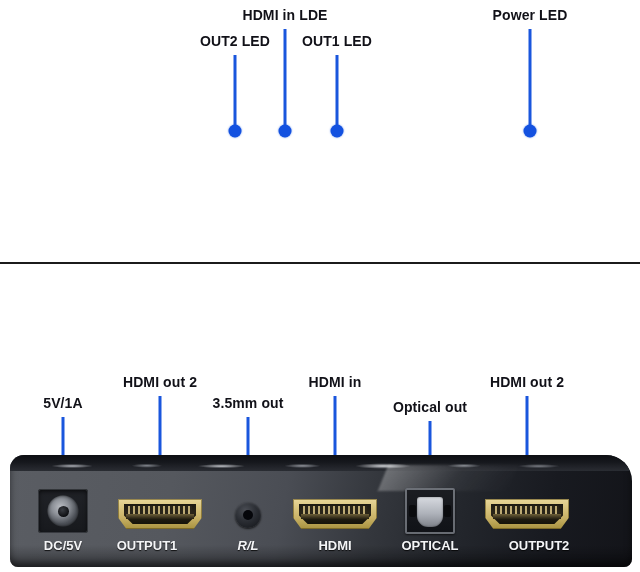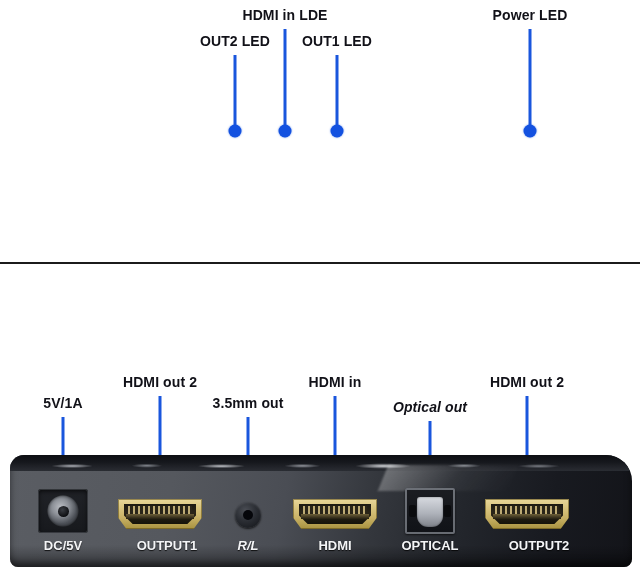--- a/index.html
+++ b/index.html
@@ -280,21 +280,21 @@
     <div class="callout-dot" style="left:160px;top:492px;"></div>
 
     <div class="callout-label" style="left:248px;top:396px;">3.5mm out</div>
     <div class="callout-line" style="left:248px;top:417px;height:78px;"></div>
     <div class="callout-dot" style="left:248px;top:495px;"></div>
 
     <div class="callout-label" style="left:335px;top:375px;">HDMI in</div>
     <div class="callout-line" style="left:335px;top:396px;height:96px;"></div>
     <div class="callout-dot" style="left:335px;top:492px;"></div>
 
-    <div class="callout-label" style="left:430px;top:400px;font-style:italic;">Optical out</div>
+    <div class="callout-label" style="left:430px;top:400px;">Optical out</div>
     <div class="callout-line" style="left:430px;top:421px;height:74px;"></div>
     <div class="callout-dot" style="left:430px;top:495px;"></div>
 
     <div class="callout-label" style="left:527px;top:375px;text-align:center;">HDMI out 2</div>
     <div class="callout-line" style="left:527px;top:396px;height:96px;"></div>
     <div class="callout-dot" style="left:527px;top:492px;"></div>
   </div>
 
   <div class="dev-bot">
     <div class="deck"></div>
@@ -326,20 +326,20 @@
       <div class="shutter"></div>
     </div>
 
     <div class="port-hdmi" style="left:517px;top:44px;">
       <div class="cavity"></div>
       <div class="pins"></div>
       <div class="lip"></div>
     </div>
 
     <div class="port-text" style="left:53px;top:84px;">DC/5V</div>
-    <div class="port-text" style="left:154px;top:84px;padding-left:6px;">OUTPUT1</div>
+    <div class="port-text" style="left:134px;top:84px;padding-left:6px;">OUTPUT1</div>
     <div class="port-text" style="left:238px;top:84px;font-style:italic;">R/L</div>
     <div class="port-text" style="left:325px;top:84px;">HDMI</div>
     <div class="port-text" style="left:420px;top:84px;">OPTICAL</div>
     <div class="port-text" style="left:517px;top:84px;margin-left:12px;">OUTPUT2</div>
   </div>
 
 </div>
 
 </body></html>

